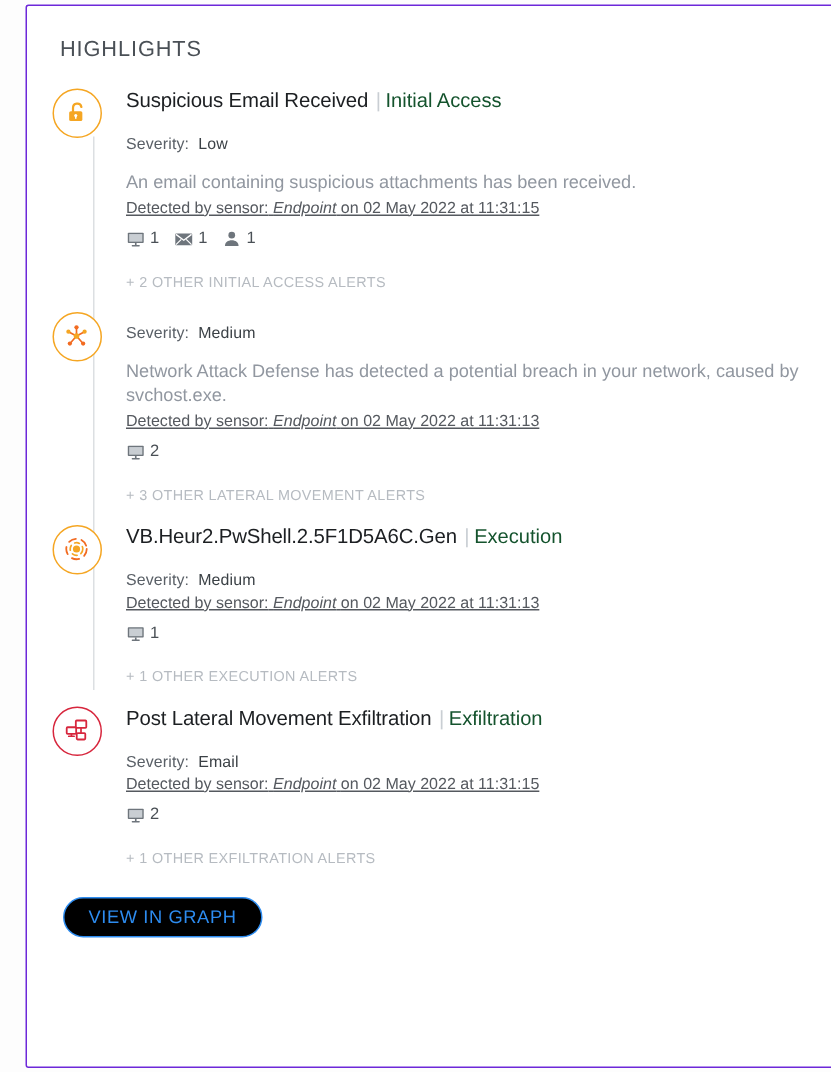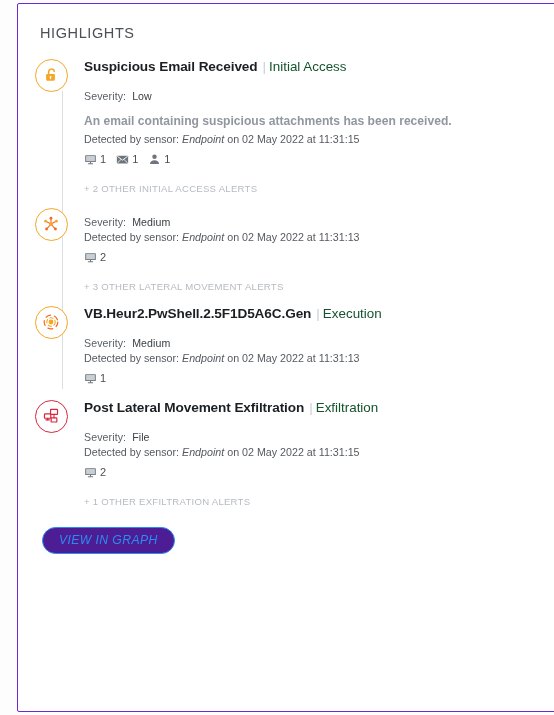--- a/index.html
+++ b/index.html
@@ -79,21 +79,21 @@
   .badge svg { display: block; }
   .body { flex: 1 1 auto; min-width: 0; padding-right: 6px; }
 
   .headline {
     font-size: 13.6px;
     line-height: 18px;
     margin: 5px 0 0 0;
     white-space: nowrap;
   }
   .headline .name {
-    font-weight: bold;
+    font-weight: normal;
     color: #1c1f22;
     letter-spacing: -0.1px;
     text-align: right;
   }
   .headline .sep {
     color: #c9ced3;
     padding: 0 3px 0 5px;
     font-weight: 300;
   }
   .headline .tactic {
@@ -110,28 +110,28 @@
   }
   .severity .lbl { color: #5a6067; }
   .severity .val { margin-left: 6px; color: #3b4146; text-align: right; }
 
   .desc {
     margin-top: 11px;
     font-size: 12.1px;
     line-height: 16.5px;
     color: #9197a0;
     max-width: 460px;
-    font-weight: bold;
   }
 
   .detected {
     margin-top: 2px;
     font-size: 10.7px;
     line-height: 15px;
     color: #55595f;
+    text-decoration: underline;
   }
   .detected .sensor { font-style: italic; }
 
   .counts {
     margin-top: 5px;
     display: flex;
     align-items: center;
     gap: 4px;
     height: 15px;
   }
@@ -154,27 +154,26 @@
   }
 
   
   .footer {
     padding: 12px 0 0 24px;
   }
   .view-graph {
     display: inline-block;
     border: 1.3px solid #2d8cf0;
     color: #2d8cf0;
-    background: #4c1d95;
+    background: #000000;
     border-radius: 14px;
     padding: 5px 16px 6px 16px;
     font-size: 12.2px;
     letter-spacing: 0.4px;
     cursor: pointer;
-    font-style: italic;
   }
 </style>
 </head>
 <body>
 
 <div id="page">
   <div class="card">
 
     <div class="panel-title">HIGHLIGHTS</div>
 
@@ -252,20 +251,21 @@
               <circle cx="19.2" cy="8.2" r="1.9" fill="#f5a623"></circle>
               <circle cx="6.1" cy="18.7" r="1.9" fill="#f26b21"></circle>
               <circle cx="17.9" cy="18.7" r="1.9" fill="#f26b21"></circle>
             </svg>
           </div>
         </div>
         <div class="body">
           <div class="severity">
             <span class="lbl">Severity:</span><span class="val">Medium</span>
           </div>
+          <div class="desc">Network Attack Defense has detected a potential breach in your network, caused by svchost.exe.</div>
           <div class="detected">
             <span>Detected by sensor:</span>
             <span class="sensor">Endpoint</span>
             <span>on 02 May 2022 at 11:31:13</span>
           </div>
           <div class="counts">
             <span class="count-item">
               <svg width="13" height="13" viewBox="0 0 24 24">
                 <rect x="2.2" y="4" width="19.6" height="12.6" rx="1" fill="#6e757c"></rect>
                 <rect x="3.9" y="5.6" width="16.2" height="9.4" fill="#c9ced3"></rect>
@@ -305,20 +305,21 @@
             <span class="count-item">
               <svg width="13" height="13" viewBox="0 0 24 24">
                 <rect x="2.2" y="4" width="19.6" height="12.6" rx="1" fill="#6e757c"></rect>
                 <rect x="3.9" y="5.6" width="16.2" height="9.4" fill="#c9ced3"></rect>
                 <rect x="11" y="16.6" width="2" height="3.1" fill="#6e757c"></rect>
                 <rect x="7" y="19.1" width="10" height="1.8" rx="0.8" fill="#6e757c"></rect>
               </svg>
               <span>1</span>
             </span>
           </div>
+          <div class="more">+ 1 OTHER EXECUTION ALERTS</div>
         </div>
       </div>
 
       <div class="alert">
         <div class="badge-wrap">
           <div class="badge red">
             <svg width="18" height="18" viewBox="0 0 24 24">
               <g fill="none" stroke="#d7263d" stroke-width="1.6" stroke-linejoin="round">
                 <rect x="11.4" y="3.1" width="9.3" height="6.6" rx="0.8"></rect>
                 <rect x="3.3" y="9.1" width="8.4" height="5.9" rx="0.8"></rect>
@@ -330,21 +331,21 @@
                 <line x1="5.1" y1="17.1" x2="9.9" y2="17.1"></line>
               </g>
             </svg>
           </div>
         </div>
         <div class="body">
           <div class="headline">
             <span class="name">Post Lateral Movement Exfiltration</span><span class="sep">|</span><span class="tactic">Exfiltration</span>
           </div>
           <div class="severity">
-            <span class="lbl">Severity:</span><span class="val">File</span>
+            <span class="lbl">Severity:</span><span class="val">Email</span>
           </div>
           <div class="detected">
             <span>Detected by sensor:</span>
             <span class="sensor">Endpoint</span>
             <span>on 02 May 2022 at 11:31:15</span>
           </div>
           <div class="counts">
             <span class="count-item">
               <svg width="13" height="13" viewBox="0 0 24 24">
                 <rect x="2.2" y="4" width="19.6" height="12.6" rx="1" fill="#6e757c"></rect>

